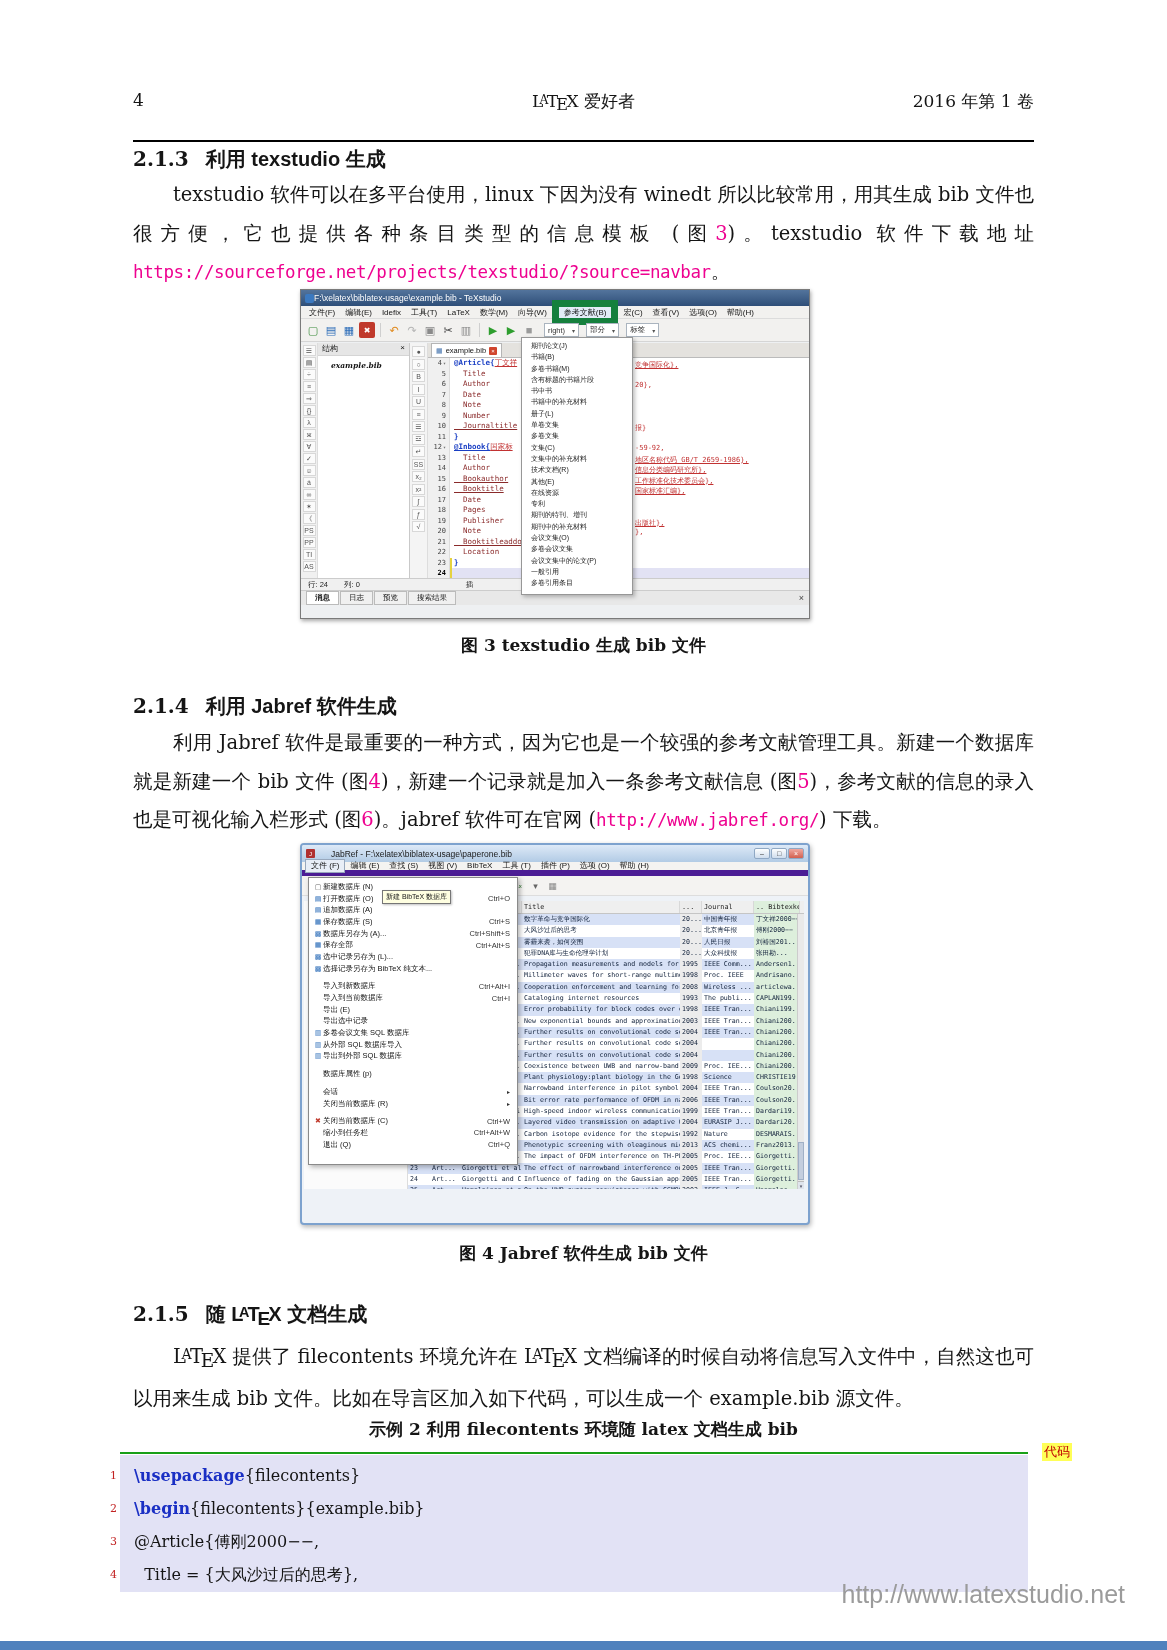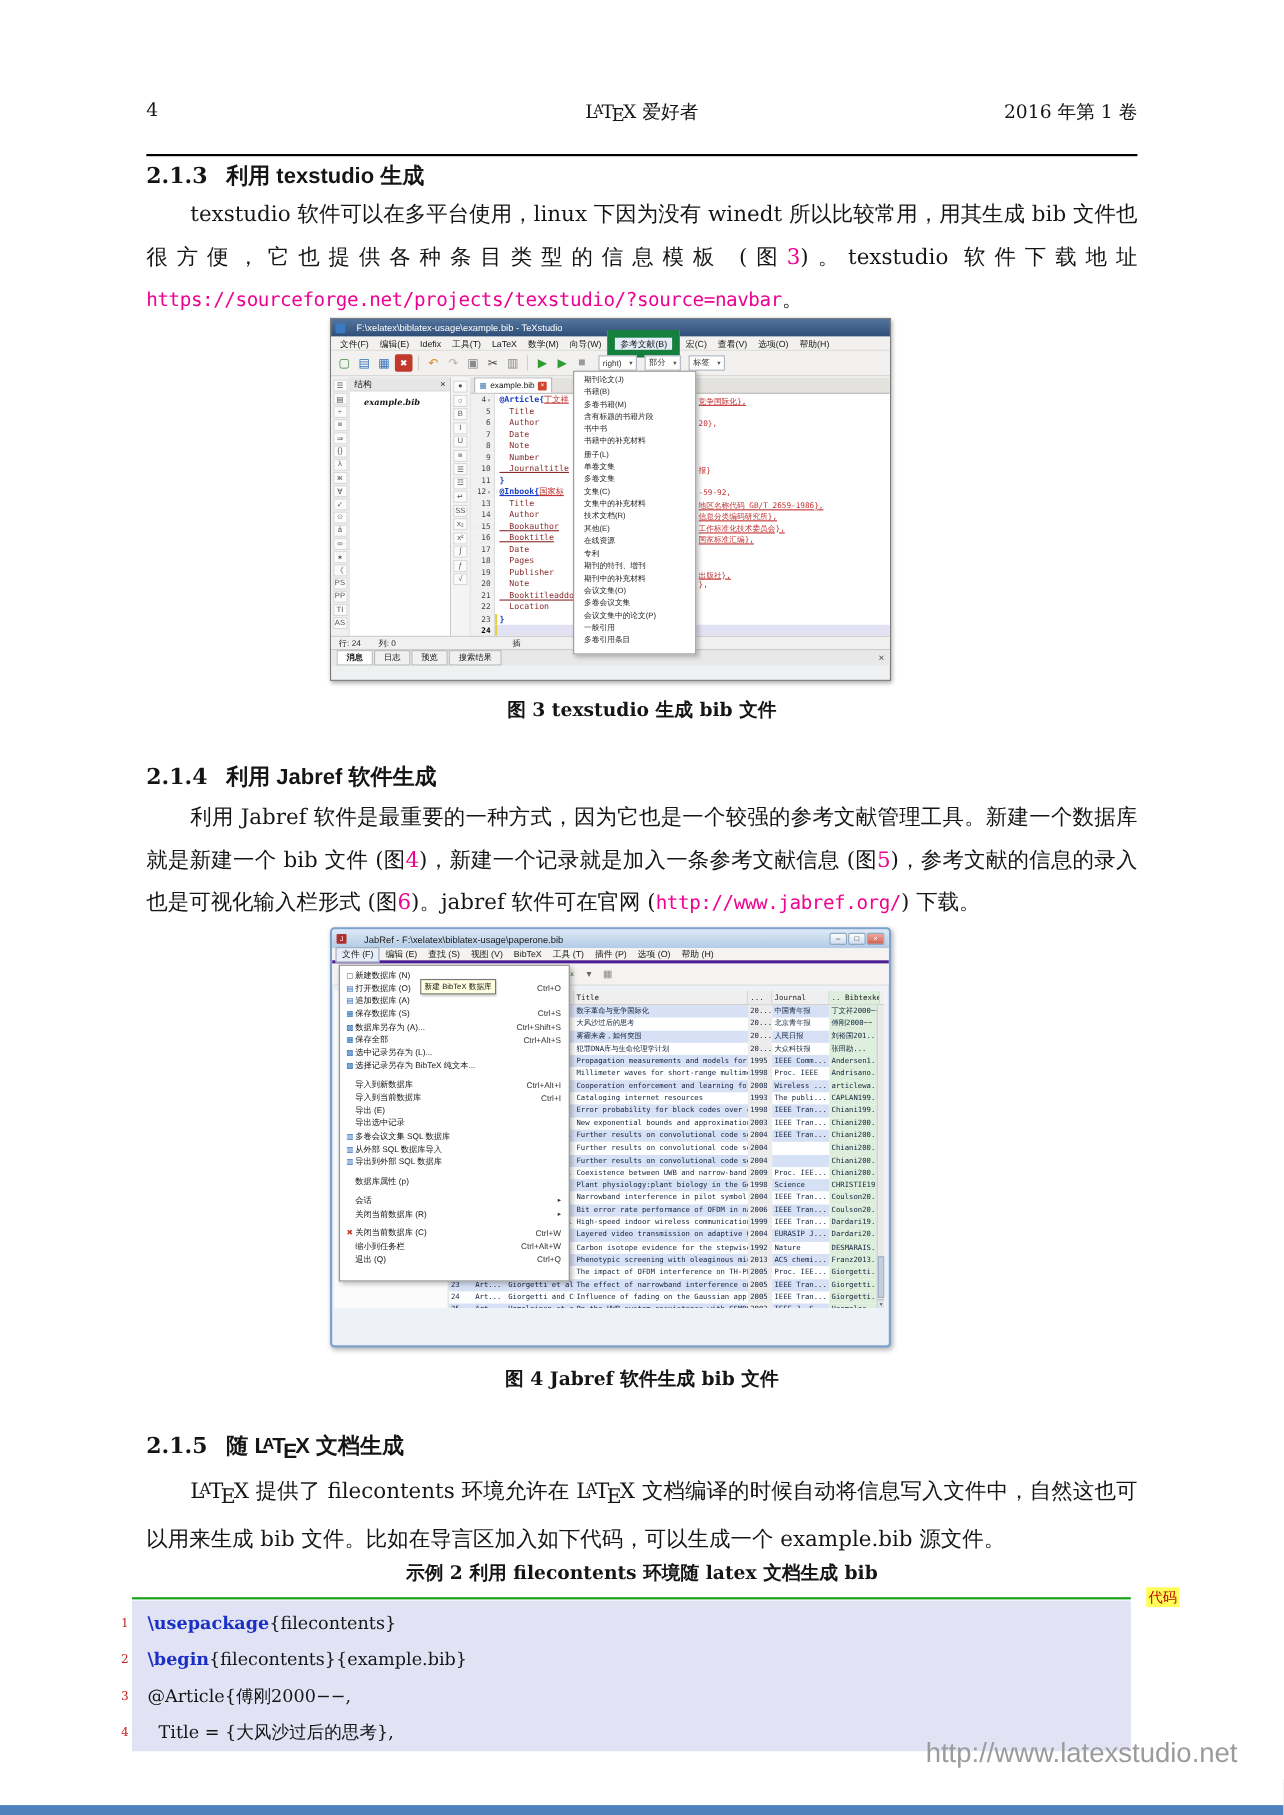--- a/index.html
+++ b/index.html
@@ -48,39 +48,39 @@
 
   .watermark{position:absolute;right:42px;top:1580px;font-family:"Liberation Sans",sans-serif;
              font-size:25px;color:var(--wm);}
   .bottom-bar{position:absolute;left:0;bottom:0;width:100%;height:9px;background:var(--bbar);}
 
   
   .xwin{position:absolute;left:300px;top:289px;width:510px;height:330px;border:1px solid #7a7a7a;
         background:#eef0f2;font-family:"Liberation Sans","DejaVu Sans",sans-serif;
         box-shadow:1px 2px 4px rgba(0,0,0,.35);}
   .xtitle{height:16px;background:linear-gradient(#53749c,#2e4e78);color:#fff;font-size:8.5px;
-          line-height:16px;padding:0 4px;display:flex;gap:10px;align-items:center;white-space:nowrap;overflow:hidden;}
+          line-height:16px;padding:0 4px;display:flex;gap:0;align-items:center;white-space:nowrap;overflow:hidden;}
   .xticon{width:9px;height:9px;background:#3b79c0;display:inline-block;border-radius:2px;flex:0 0 auto;}
   .xmenubar{height:13px;background:#f2f1ef;display:flex;font-size:8px;align-items:center;padding:0 3px;border-bottom:1px solid #dcdcdc;}
   .xmenu-item{padding:0 5px;line-height:11px;white-space:nowrap;}
   .xmenu-item.active{border:7px solid #15803d;background:#e3ecf7;}
   .xtools{height:23px;background:#f2f1ef;border-bottom:1px solid #d5d5d5;display:flex;align-items:center;padding:0 4px;gap:2px;}
   .xtool{width:16px;height:16px;font-size:11px;display:flex;align-items:center;justify-content:center;border-radius:2px;}
   .xtsep{width:1px;height:14px;background:#cfcfcf;margin:0 3px;}
   .xcombo{height:14px;border:1px solid #aab4bf;background:#fff;font-size:7.5px;display:flex;align-items:center;
           padding:0 3px;gap:7px;margin-left:5px;color:#333;white-space:nowrap;}
   .xcombo .arr{font-size:6px;color:#555;}
   .xmain{position:absolute;top:53px;left:0;right:0;height:235px;display:flex;background:#fff;}
   .xstrip{width:17px;background:#f0f0f0;border-right:1px solid #ddd;display:flex;flex-direction:column;
           align-items:center;padding-top:2px;gap:1px;overflow:hidden;}
   .xsicon{width:13px;height:11px;font-size:7px;color:#555;border:1px solid #d8d8d8;background:#fbfbfb;
           display:flex;align-items:center;justify-content:center;flex:0 0 auto;}
   .xstruct{width:92px;border-right:1px solid #c9c9c9;display:flex;flex-direction:column;}
   .xstruct-h{height:13px;background:#e6e6e6;font-size:8px;display:flex;justify-content:space-between;
-             padding:0 4px;align-items:center;border-bottom:1px solid #d5d5d5;}
+             padding:0 4px;align-items:flex-start;border-bottom:1px solid #d5d5d5;}
   .xstruct-body{flex:1;background:#fff;font-size:7.5px;font-style:italic;font-weight:bold;
                 padding:5px 0 0 13px;font-family:"DejaVu Serif",serif;}
   .xsym{width:18px;background:#f4f4f4;border-right:1px solid #ddd;display:flex;flex-direction:column;
         align-items:center;padding-top:3px;gap:1.5px;overflow:hidden;}
   .xedit{flex:1;position:relative;background:#fff;overflow:hidden;}
   .xtabbar{height:15px;background:#e4e2de;display:flex;align-items:flex-end;padding-left:3px;border-bottom:1px solid #bbb;}
   .xtab{background:#fff;border:1px solid #b5b5b5;border-bottom:none;height:14px;font-size:7.5px;
         display:flex;align-items:center;gap:3px;padding:0 4px;}
   .xtab .disk{color:#4a78b0;font-size:7px;}
   .xtab .tabx{color:#fff;background:#d0452e;width:8px;height:8px;font-size:6px;display:flex;
@@ -116,21 +116,21 @@
         box-shadow:1px 2px 5px rgba(0,0,0,.3);}
   .jtitle{height:17px;background:linear-gradient(#dde9f7,#b2cbe5);display:flex;align-items:center;gap:16px;
           font-size:8.5px;color:#1a1a1a;padding:0 4px;border-radius:2px 2px 0 0;white-space:nowrap;overflow:hidden;}
   .jicon{width:9px;height:9px;background:#b03030;color:#fff;font-size:6px;display:flex;align-items:center;
          justify-content:center;border-radius:1px;flex:0 0 auto;}
   .jbtns{margin-left:auto;display:flex;gap:1px;flex:0 0 auto;}
   .jbtn{width:16px;height:11px;border:1px solid #8fa8c4;background:linear-gradient(#fdfefe,#cfdded);
         font-size:7px;display:flex;align-items:center;justify-content:center;border-radius:2px;color:#333;}
   .jbtn.close{background:linear-gradient(#f0a8a0,#d2604f);color:#fff;}
   .jmenubar{height:14px;background:#f4f3f1;display:flex;align-items:center;font-size:8px;padding:0 3px;
-            border-bottom:3px solid #4c1d95;}
+            border-bottom:6px solid #4c1d95;}
   .jmenu-item{padding:0 5px;line-height:12px;white-space:nowrap;}
   .jmenu-item.active{border:1px solid #98a8bd;background:#e8eef7;}
   .jtools{height:20px;background:#f4f3f1;border-bottom:1px solid #ddd;display:flex;align-items:center;
           gap:4px;padding:0 6px;}
   .jtool{width:13px;height:13px;font-size:9px;display:flex;align-items:center;justify-content:center;}
   .jside{position:absolute;left:2px;top:56px;width:104px;bottom:34px;background:#fbfbfb;border-right:1px solid #ddd;}
   .jtable{position:absolute;left:106px;top:56px;right:4px;bottom:34px;background:#fff;overflow:hidden;}
   .jthead{display:flex;height:13px;background:#efefef;border-bottom:1px solid #c5c5c5;
           font-family:"DejaVu Sans Mono",monospace;font-size:6.8px;color:#222;align-items:center;}
   .jth{overflow:hidden;white-space:nowrap;padding:0 2px;border-right:1px solid #d8d8d8;height:100%;line-height:12px;}

